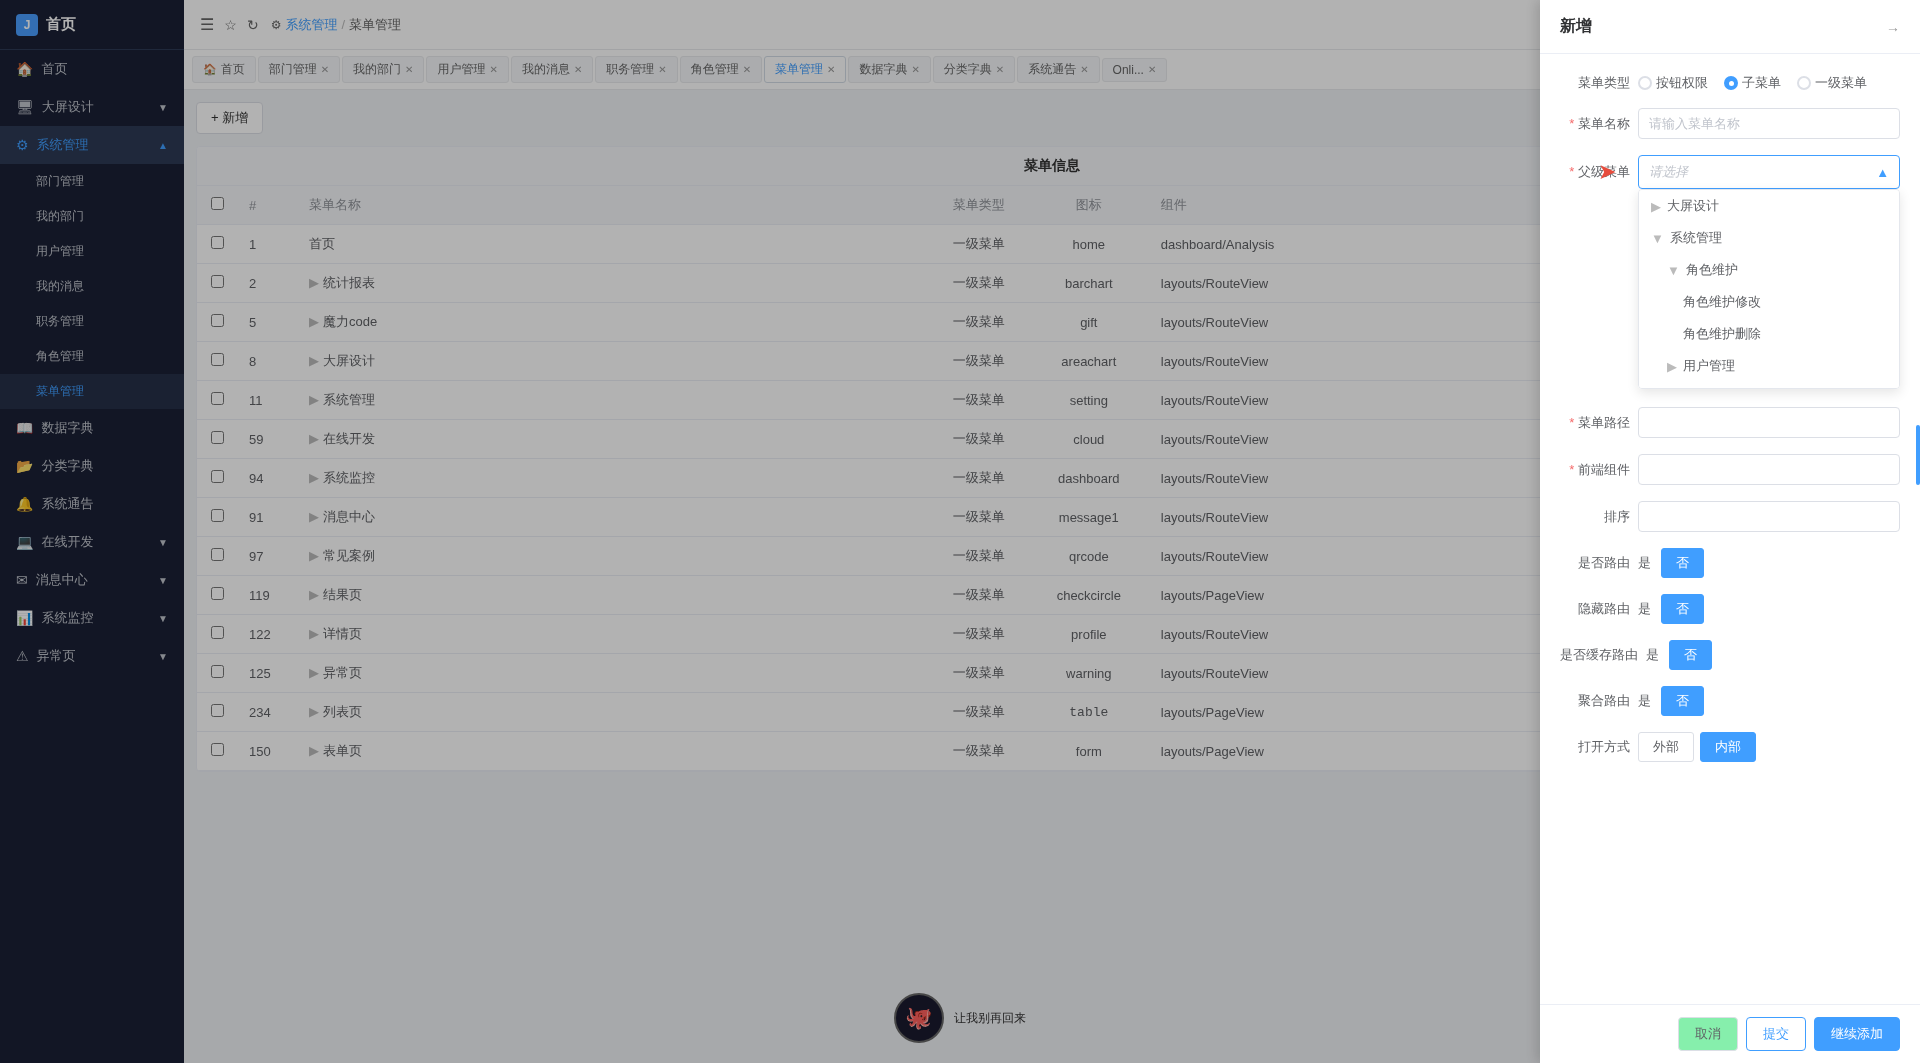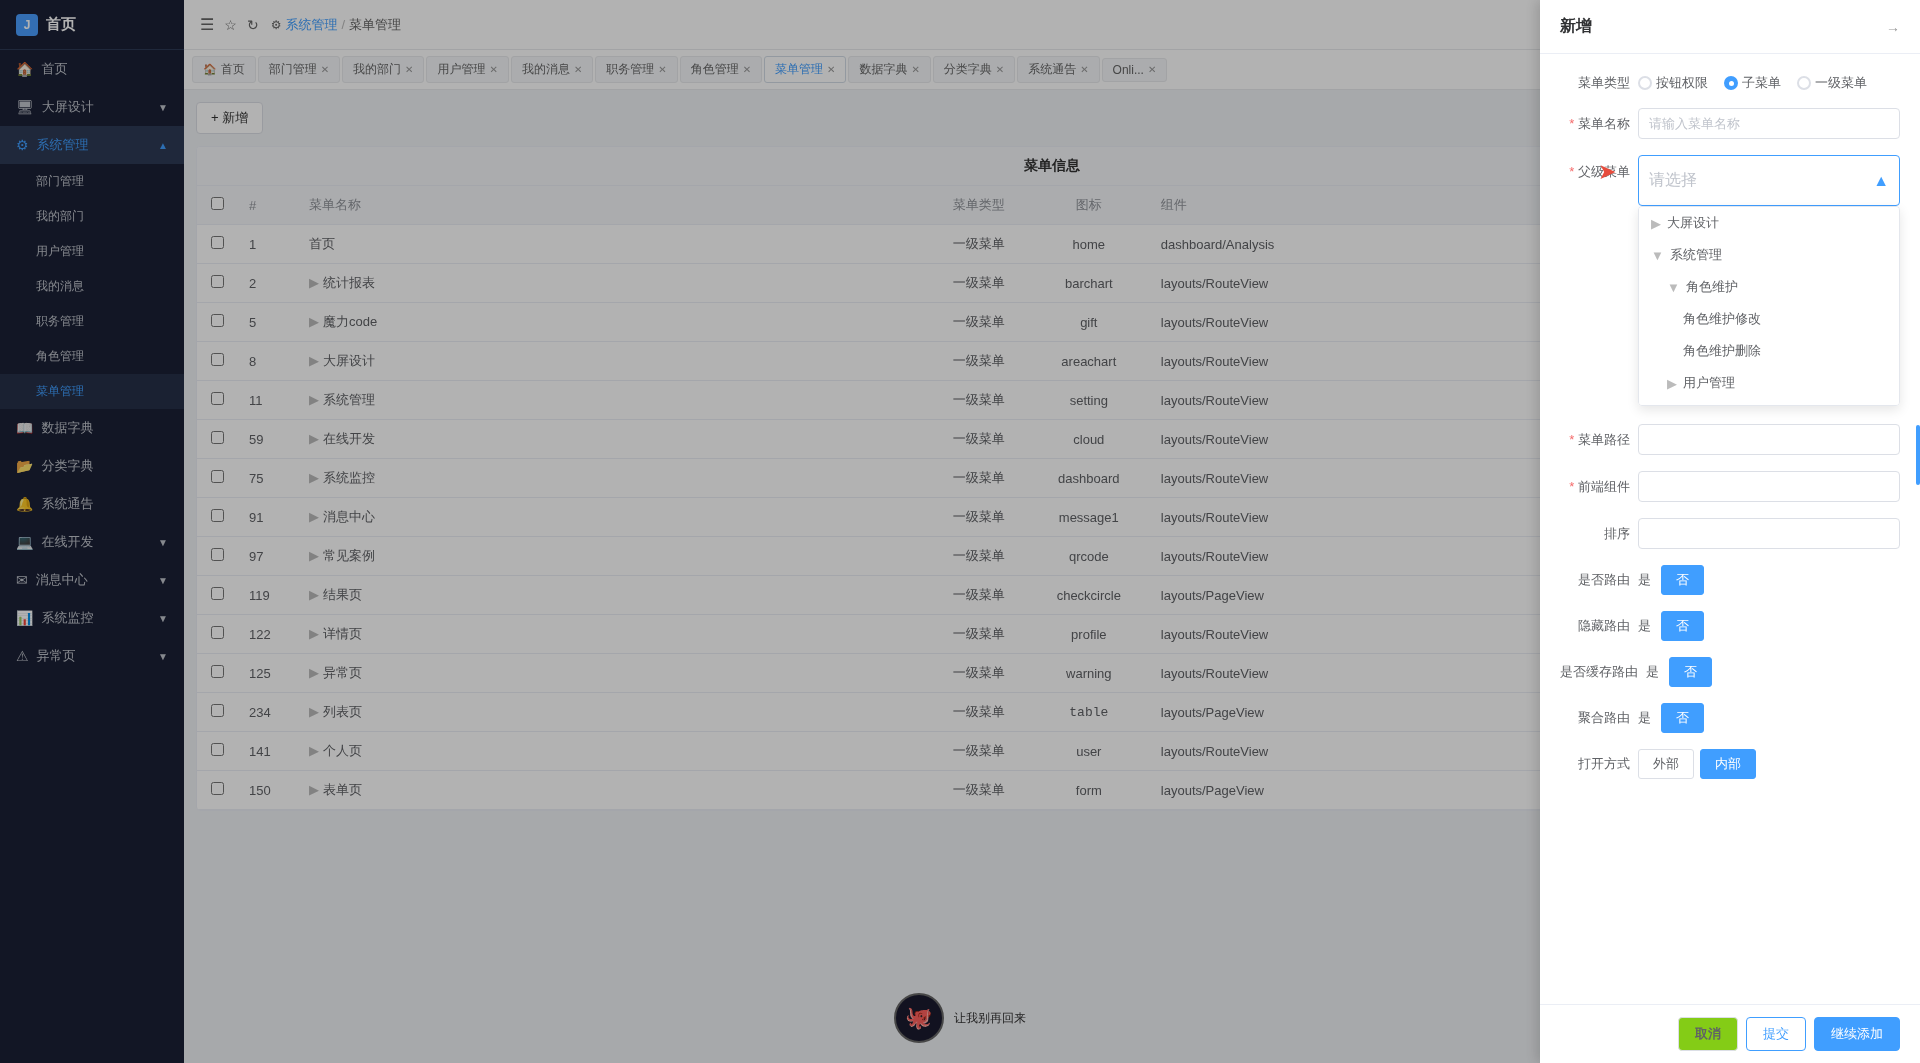--- a/index.html
+++ b/index.html
@@ -288,28 +288,29 @@
       padding: 7px 10px;
       font-size: 13px;
       color: #606266;
       outline: none;
     }
     .input-field::placeholder { color: #c0c4cc; }
     .select-field {
       width: 100%;
       border: 1px solid #409eff;
       border-radius: 4px;
-      padding: 14px 10px;
-      font-size: 16px;
+      padding: 7px 10px;
+      font-size: 13px;
       color: #c0c4cc;
       background: #fff;
       display: flex;
       align-items: center;
       justify-content: space-between;
       cursor: pointer;
+      font-style: italic;
     }
     .select-arrow { color: #409eff; }
 
     
     .dropdown-list {
       position: absolute;
       top: 100%;
       left: 0;
       right: 0;
       background: #fff;
@@ -347,26 +348,25 @@
     .toggle-btn.active {
       background: #409eff;
       color: #fff;
       border-color: #409eff;
     }
 
     
     .btn-cancel {
       padding: 7px 16px;
       border: 1px solid #dcdfe6;
-      background: #84cc16;
+      background: #86efac;
       color: #606266;
       border-radius: 4px;
       cursor: pointer;
       font-size: 13px;
-      font-weight: bold;
     }
     .btn-submit {
       padding: 7px 16px;
       border: 1px solid #409eff;
       background: #fff;
       color: #409eff;
       border-radius: 4px;
       cursor: pointer;
       font-size: 13px;
     }
@@ -658,21 +658,21 @@
         <span style="color:#bbb; margin-right:4px;">▶</span>在线开发
       </td>
       <td class="menu-type-cell" style="text-align:center;">一级菜单</td>
       <td class="icon-cell" style="text-align:center;">cloud</td>
       <td class="component-cell">layouts/RouteView</td>
     </tr>
             <tr>
       <td class="checkbox-cell">
         <input type="checkbox" style="">
       </td>
-      <td class="num-cell">75</td>
+      <td class="num-cell">94</td>
       <td class="menu-name-cell">
         <span style="color:#bbb; margin-right:4px;">▶</span>系统监控
       </td>
       <td class="menu-type-cell" style="text-align:center;">一级菜单</td>
       <td class="icon-cell" style="text-align:center;">dashboard</td>
       <td class="component-cell">layouts/RouteView</td>
     </tr>
             <tr>
       <td class="checkbox-cell">
         <input type="checkbox" style="">
@@ -737,32 +737,20 @@
       <td class="checkbox-cell">
         <input type="checkbox" style="">
       </td>
       <td class="num-cell">234</td>
       <td class="menu-name-cell">
         <span style="color:#bbb; margin-right:4px;">▶</span>列表页
       </td>
       <td class="menu-type-cell" style="text-align:center;">一级菜单</td>
       <td class="icon-cell" style="text-align:center;font-family:Liberation Mono, monospace;">table</td>
       <td class="component-cell">layouts/PageView</td>
-    </tr>
-            <tr>
-      <td class="checkbox-cell">
-        <input type="checkbox" style="">
-      </td>
-      <td class="num-cell">141</td>
-      <td class="menu-name-cell">
-        <span style="color:#bbb; margin-right:4px;">▶</span>个人页
-      </td>
-      <td class="menu-type-cell" style="text-align:center;">一级菜单</td>
-      <td class="icon-cell" style="text-align:center;">user</td>
-      <td class="component-cell">layouts/RouteView</td>
     </tr>
             <tr>
       <td class="checkbox-cell">
         <input type="checkbox" style="">
       </td>
       <td class="num-cell">150</td>
       <td class="menu-name-cell">
         <span style="color:#bbb; margin-right:4px;">▶</span>表单页
       </td>
       <td class="menu-type-cell" style="text-align:center;">一级菜单</td>

